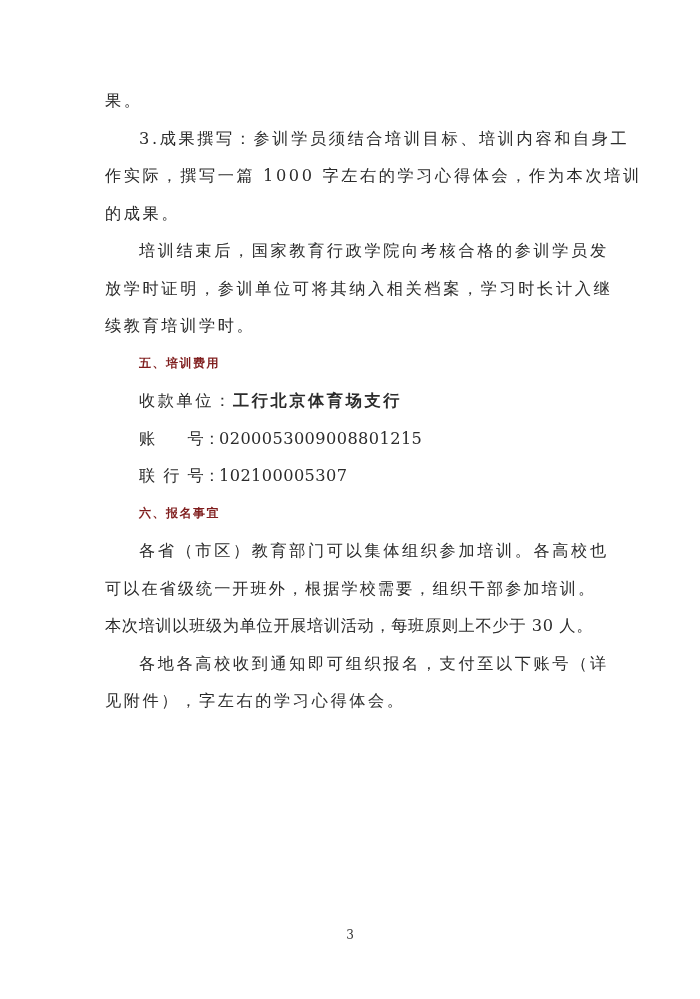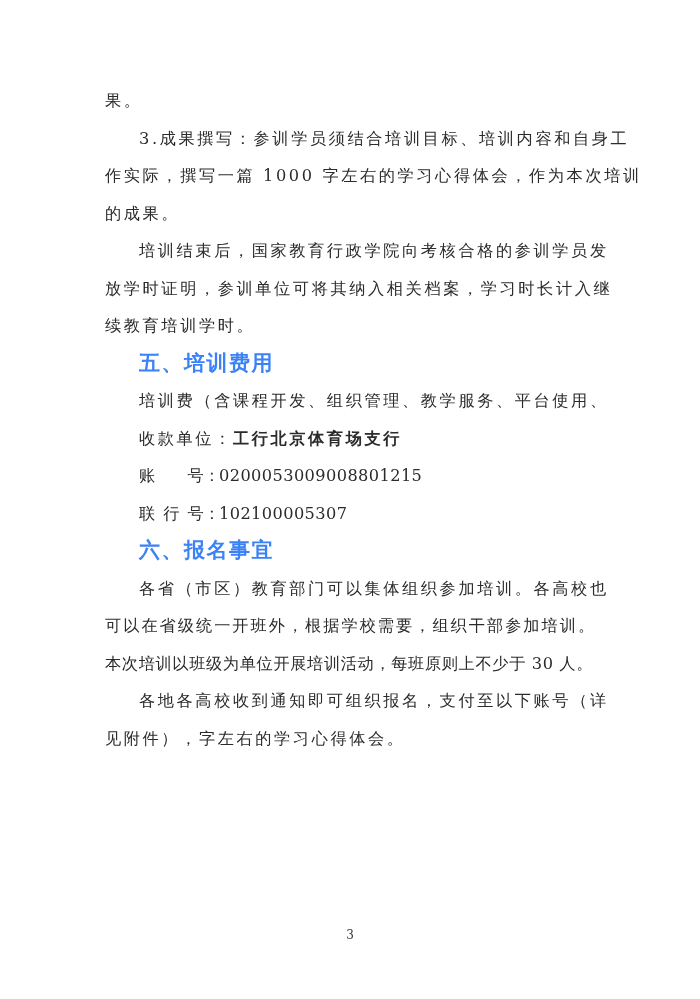--- a/index.html
+++ b/index.html
@@ -39,25 +39,25 @@
     }
     .line.last {
       text-align-last: left;
     }
     .line.indent {
       padding-left: 34px;
     }
     .line.heading {
       font-family: "DejaVu Sans", "Liberation Sans", sans-serif;
       font-weight: bold;
-      font-size: 21px;
+      font-size: 12px;
       letter-spacing: 1.5px;
       padding-left: 34px;
       text-align-last: left;
-      color: #3b82f6;
+      color: #7f1d1d;
     }
     .line.field {
       padding-left: 34px;
       text-align-last: left;
     }
     .field-label {
       display: inline-block;
     }
     .field-label.wide {
       width: 80px;
@@ -86,21 +86,20 @@
 
     <div class="line last">果。</div>
     <div class="line indent">3.成果撰写：参训学员须结合培训目标、培训内容和自身工</div>
     <div class="line">作实际，撰写一篇 1000 字左右的学习心得体会，作为本次培训</div>
     <div class="line last">的成果。</div>
     <div class="line indent">培训结束后，国家教育行政学院向考核合格的参训学员发</div>
     <div class="line">放学时证明，参训单位可将其纳入相关档案，学习时长计入继</div>
     <div class="line last">续教育培训学时。</div>
 
     <div class="line heading">五、培训费用</div>
-    <div class="line indent">培训费（含课程开发、组织管理、教学服务、平台使用、</div>
 
     <div class="line field">
       <span class="field-label">收款单位：</span><span class="field-value" style="letter-spacing:2.6px;font-weight:bold;">工行北京体育场支行</span>
     </div>
     <div class="line field">
       <span class="field-label wide"><span>账</span>  <span>号：</span></span><span class="field-value">0200053009008801215</span>
     </div>
     <div class="line field">
       <span class="field-label wide"><span>联</span> <span>行</span> <span>号：</span></span><span class="field-value">102100005307</span>
     </div>

